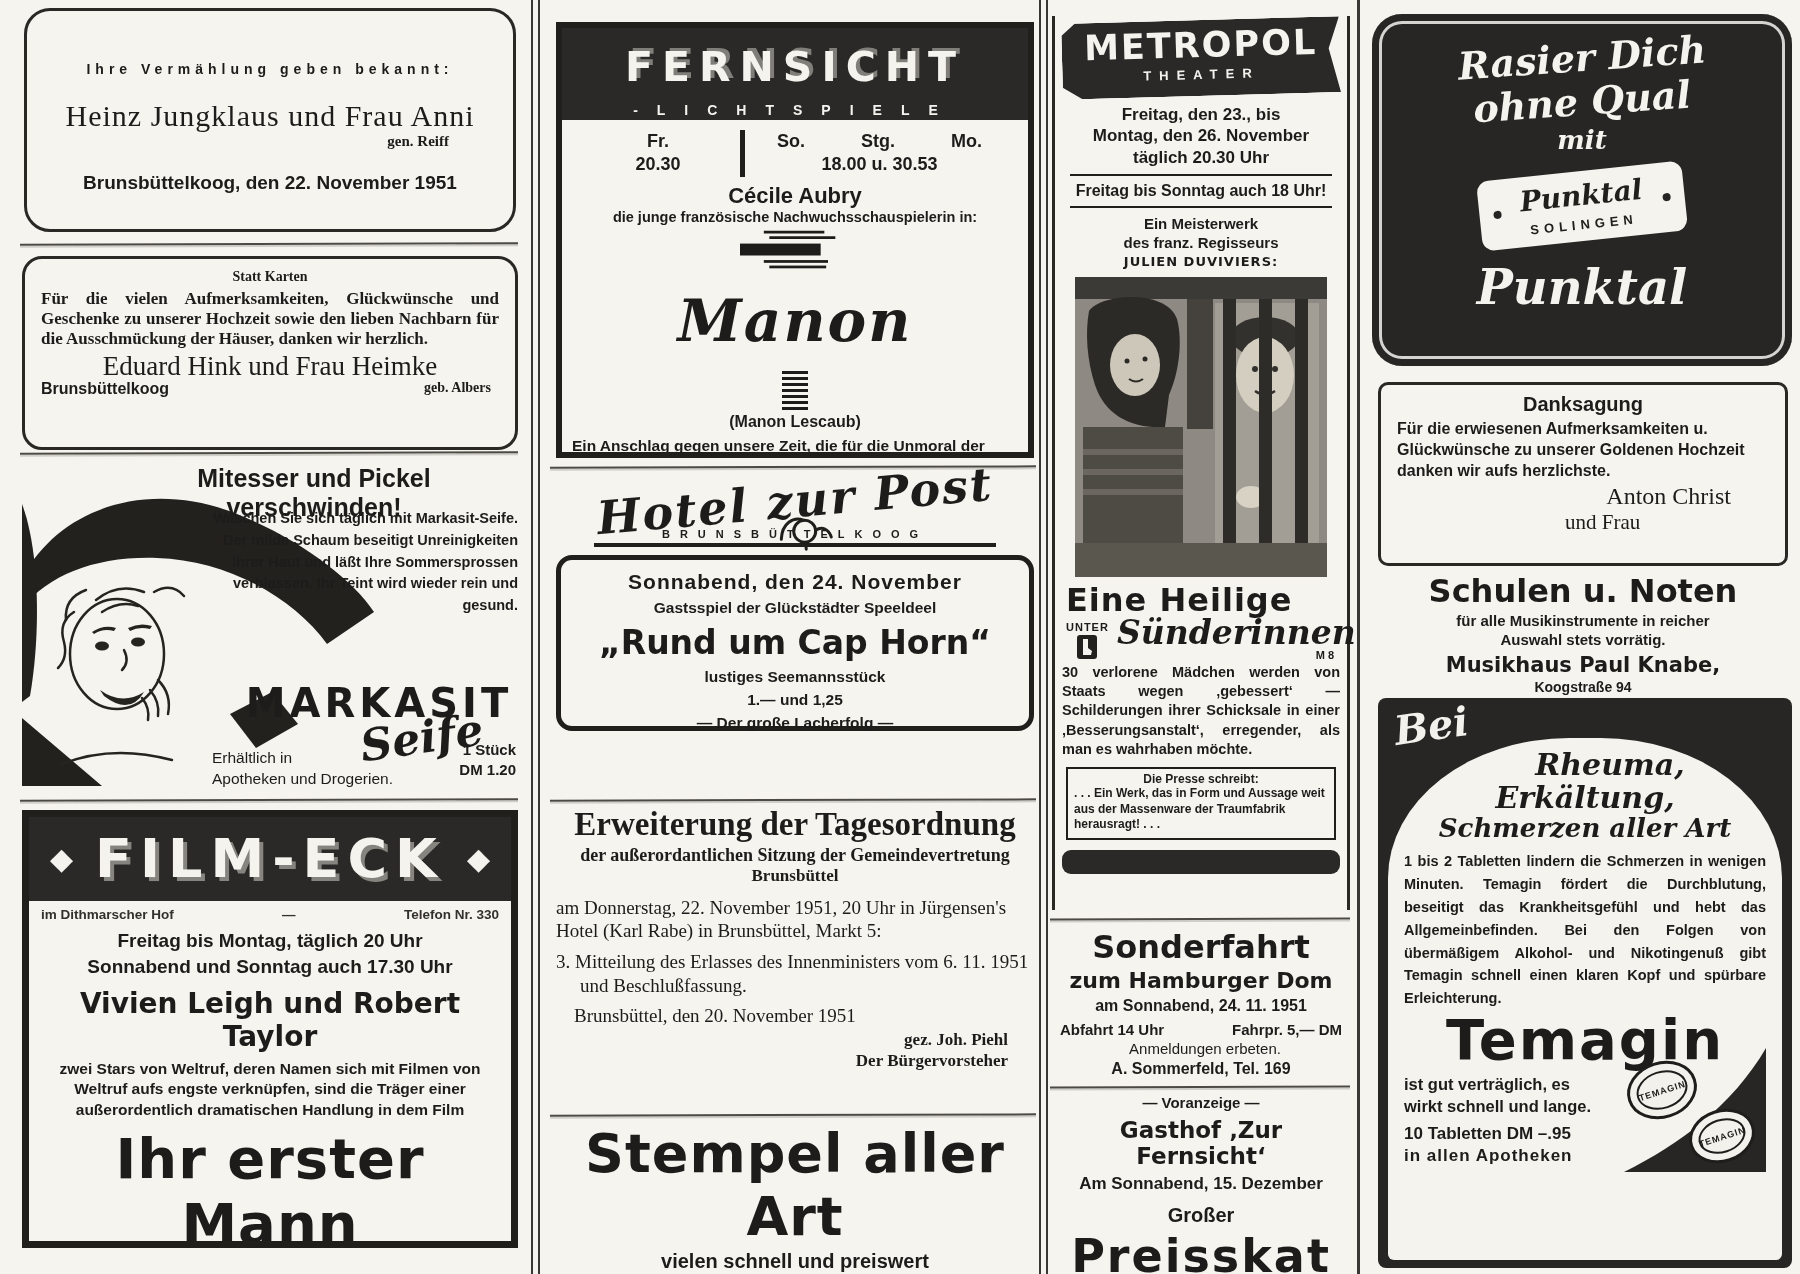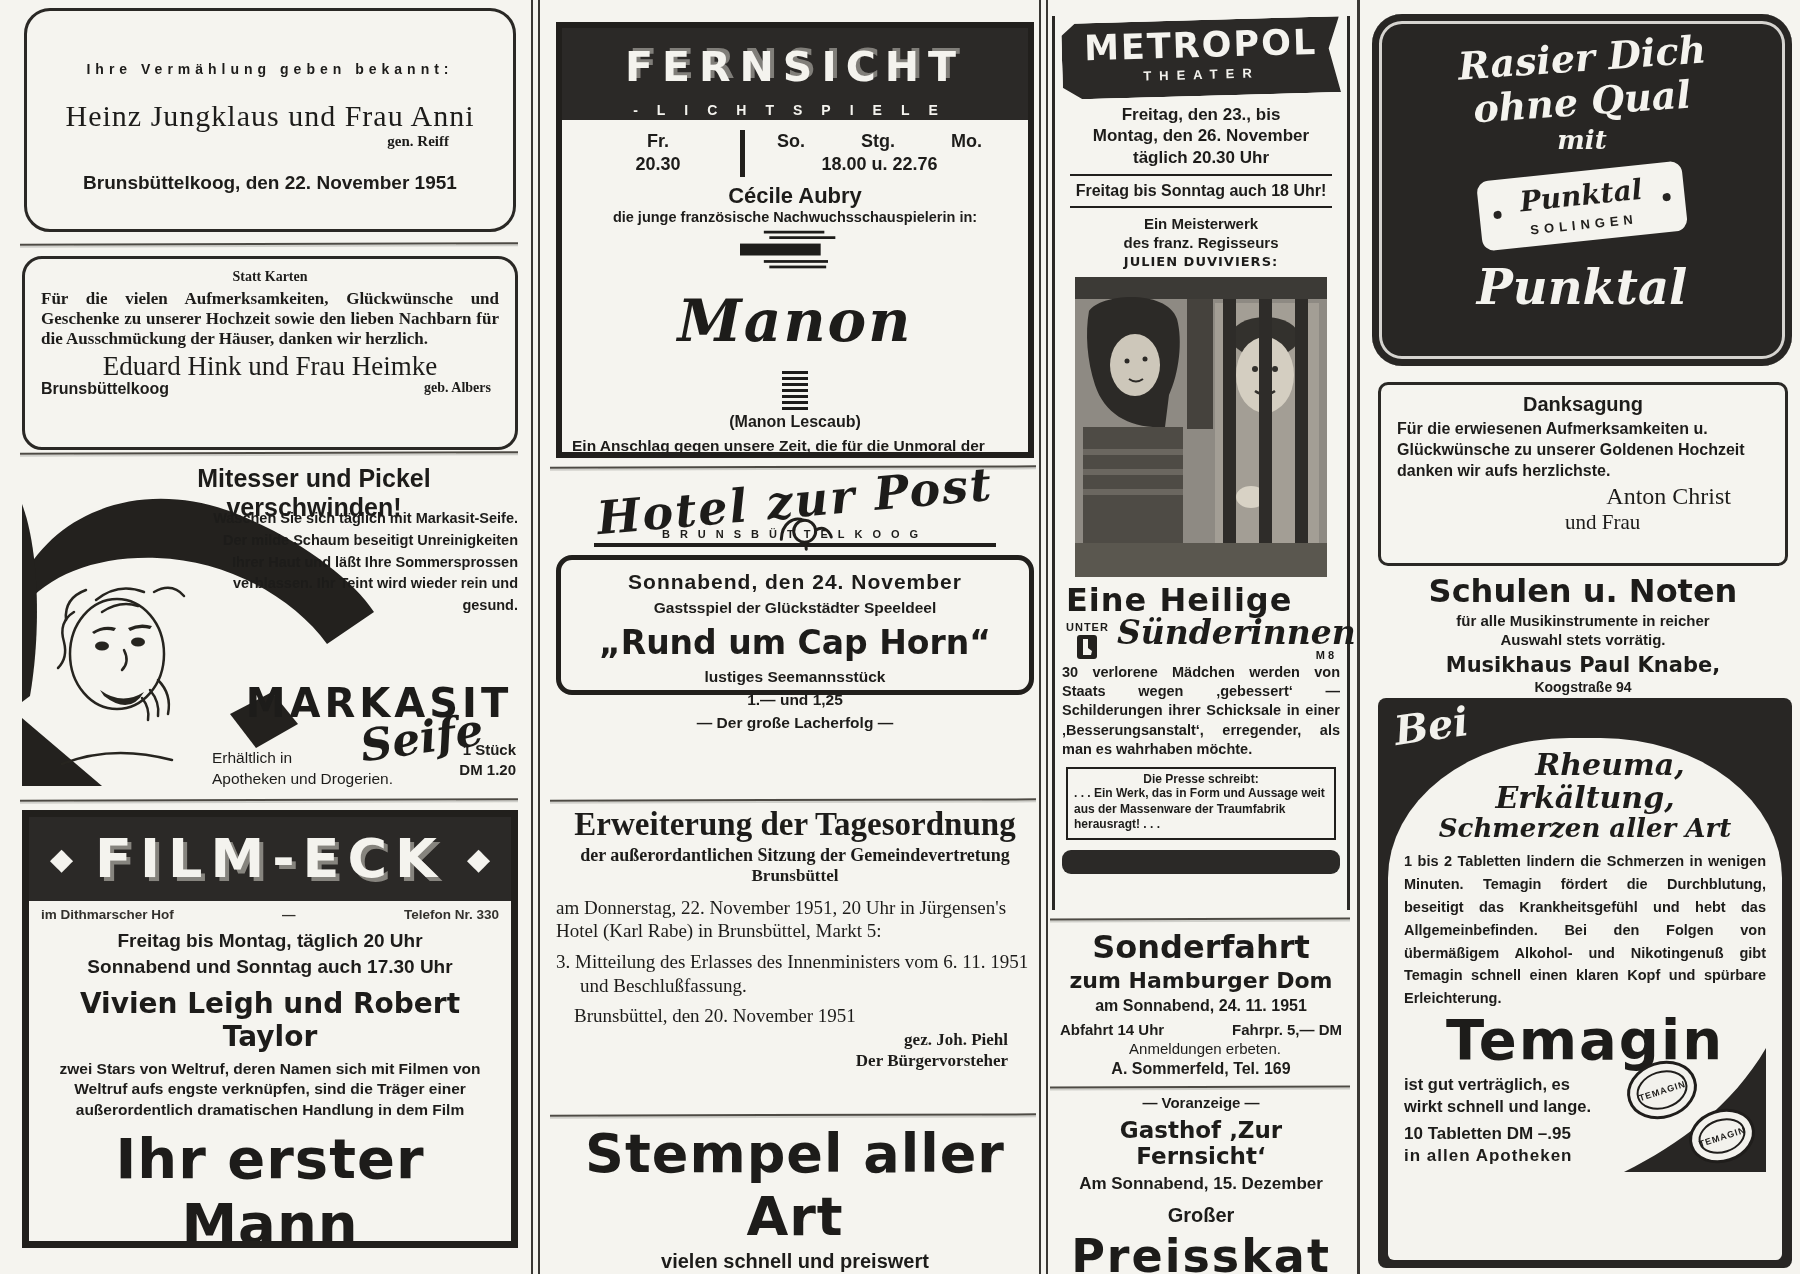--- a/index.html
+++ b/index.html
@@ -92,21 +92,21 @@
     font-size:16.5px; text-align:center; line-height:1.3; }
   .fs-sat-times { display:flex; gap:28px; justify-content:center; }
   .fs-film2 { text-align:center; font-size:31px; margin-top:2px; }
 
   #hotel { position:absolute; left:556px; top:470px; width:478px; height:324px; }
   .ho-logo { position:relative; text-align:center; transform:rotate(-5deg); margin-top:4px; }
   .ho-script { font-size:46px; letter-spacing:2px; }
   .ho-horn { position:absolute; left:216px; top:34px; }
   .ho-sub { text-align:center; letter-spacing:10px; font-size:11px; font-weight:bold;
     width:84%; margin:0 auto; border-bottom:4px solid #211f1c; padding-bottom:3px; }
-  .ho-box { margin-top:8px; border:5px solid #211f1c; border-radius:16px; height:140px;
+  .ho-box { margin-top:8px; border:5px solid #211f1c; border-radius:16px; height:176px;
     text-align:center; padding-top:10px; }
   .ho-date { font-size:21px; font-weight:bold; letter-spacing:1px; }
   .ho-gast { font-size:15.5px; font-weight:bold; margin-top:5px; }
   .ho-play { font-size:33px; margin-top:6px; }
   .ho-type { font-size:15.5px; font-weight:bold; margin-top:6px; }
   .ho-prices { font-size:15.5px; font-weight:bold; margin-top:5px; }
   .ho-lacher { font-size:15.5px; font-weight:bold; margin-top:5px; }
 
   #notice { position:absolute; left:556px; top:806px; width:478px; height:302px;
     font-family:"Liberation Serif",serif; }
@@ -313,21 +313,21 @@
         <div>Fr.</div>
         <div>20.30</div>
       </div>
       <div class="fs-divider"></div>
       <div class="fs-times-right">
         <div class="fs-days">
           <span>So.</span>
           <span>Stg.</span>
           <span>Mo.</span>
         </div>
-        <div>18.00 u. 22.76</div>
+        <div>18.00 u. 30.53</div>
       </div>
     </div>
     <div class="fs-actress">Cécile Aubry</div>
     <div class="fs-intro">die junge französische Nachwuchsschauspielerin in:</div>
     <div class="fs-manon-row">
       <svg width="110" height="54" viewBox="0 0 120 54" fill="#1d1c1a">
         <rect x="0" y="20" width="88" height="13"></rect>
           <rect x="26" y="6" width="66" height="3"></rect>
         <rect x="32" y="12" width="72" height="3"></rect>
           <rect x="26" y="38" width="70" height="3"></rect>

